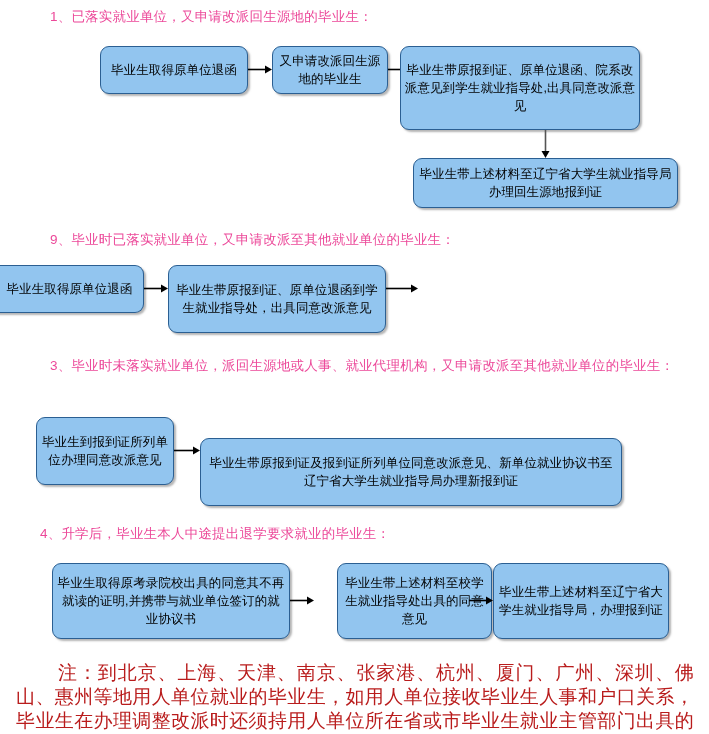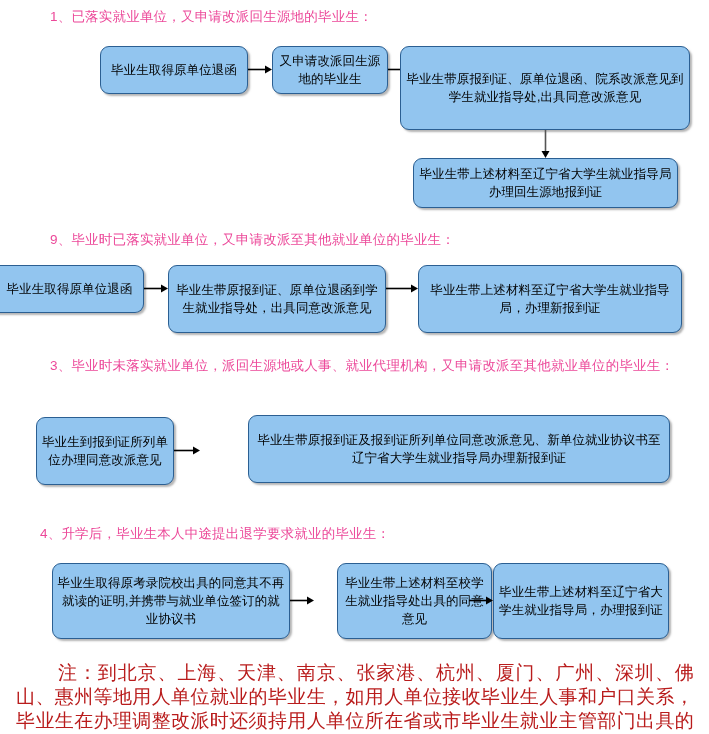--- a/index.html
+++ b/index.html
@@ -102,21 +102,21 @@
 
   <div class="box" style="left:272px; top:46px; width:116px; height:48px;">
     <span class="box-text">又申请改派回生源地的毕业生</span>
   </div>
 
   <svg class="arrow-h" style="left:388px; top:64px; width:22px;" viewBox="0 0 22 11">
     <line x1="0" y1="5.5" x2="15" y2="5.5" stroke="#000" stroke-width="1.6"></line>
     <polygon points="15,1.5 22,5.5 15,9.5" fill="#000"></polygon>
   </svg>
 
-  <div class="box" style="left:400px; top:46px; width:290px; height:84px;">
+  <div class="box" style="left:400px; top:46px; width:240px; height:84px;">
     <span class="box-text">毕业生带原报到证、原单位退函、院系改派意见到学生就业指导处,出具同意改派意见</span>
   </div>
 
   <svg class="arrow-v" style="left:540px; top:130px; width:11px; height:28px;" viewBox="0 0 11 28">
     <line x1="5.5" y1="0" x2="5.5" y2="21" stroke="#555" stroke-width="1.6"></line>
     <polygon points="1.5,21 9.5,21 5.5,28" fill="#000"></polygon>
   </svg>
 
   <div class="box" style="left:413px; top:158px; width:265px; height:50px;">
     <span class="box-text">毕业生带上述材料至辽宁省大学生就业指导局办理回生源地报到证</span>
@@ -135,36 +135,33 @@
 
   <div class="box" style="left:168px; top:265px; width:218px; height:68px;">
     <span class="box-text">毕业生带原报到证、原单位退函到学生就业指导处，出具同意改派意见</span>
   </div>
 
   <svg class="arrow-h" style="left:386px; top:283px; width:32px;" viewBox="0 0 32 11">
     <line x1="0" y1="5.5" x2="25" y2="5.5" stroke="#000" stroke-width="1.6"></line>
     <polygon points="25,1.5 32,5.5 25,9.5" fill="#000"></polygon>
   </svg>
 
-  <div class="box" style="left:418px; top:265px; width:264px; height:68px;">
-    <span class="box-text">毕业生带上述材料至辽宁省大学生就业指导局，办理新报到证</span>
-  </div>
 
   <div class="heading" style="left:22px; top:355px; width:672px; text-indent:28px;">3、毕业时未落实就业单位，派回生源地或人事、就业代理机构，又申请改派至其他就业单位的毕业生：</div>
 
   <div class="box" style="left:36px; top:417px; width:138px; height:68px;text-align:center;">
     <span class="box-text">毕业生到报到证所列单位办理同意改派意见</span>
   </div>
 
   <svg class="arrow-h" style="left:174px; top:445px; width:26px;" viewBox="0 0 26 11">
     <line x1="0" y1="5.5" x2="19" y2="5.5" stroke="#000" stroke-width="1.6"></line>
     <polygon points="19,1.5 26,5.5 19,9.5" fill="#000"></polygon>
   </svg>
 
-  <div class="box" style="left:200px; top:415px; width:422px; height:68px;margin-left:48px;">
+  <div class="box" style="left:200px; top:438px; width:422px; height:68px;">
     <span class="box-text">毕业生带原报到证及报到证所列单位同意改派意见、新单位就业协议书至辽宁省大学生就业指导局办理新报到证</span>
   </div>
 
   <div class="heading" style="left:40px; top:523px; width:650px;">4、升学后，毕业生本人中途提出退学要求就业的毕业生：</div>
 
   <div class="box" style="left:52px; top:563px; width:238px; height:76px;">
     <span class="box-text">毕业生取得原考录院校出具的同意其不再就读的证明,并携带与就业单位签订的就业协议书</span>
   </div>
 
   <svg class="arrow-h" style="left:290px; top:595px; width:24px;" viewBox="0 0 24 11">

